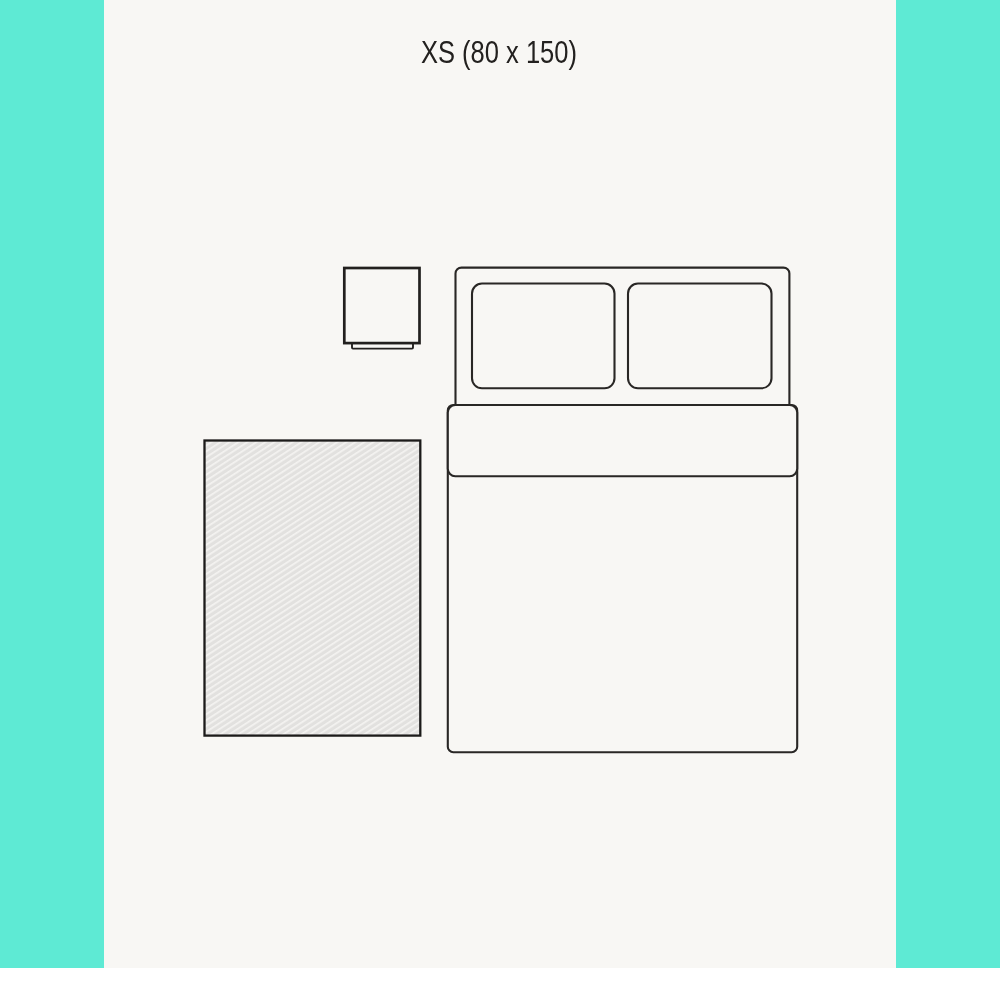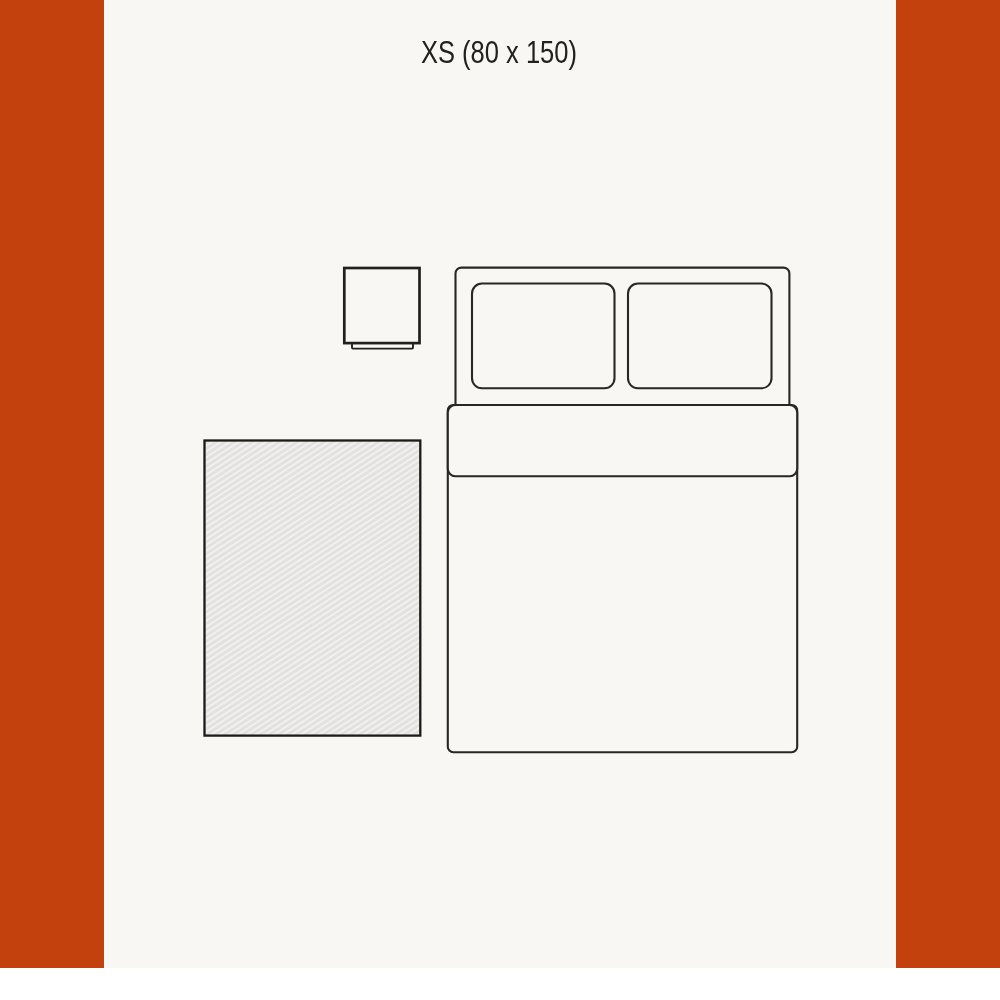--- a/index.html
+++ b/index.html
@@ -1,16 +1,16 @@
 <!DOCTYPE html>
 <html><head>
 <meta charset="utf-8">
 <style>
   html,body{margin:0;padding:0;background:#ffffff;}
-  .stage{position:relative;width:1000px;height:968px;background:#c2410c;overflow:hidden;}
+  .stage{position:relative;width:1000px;height:968px;background:#5eead4;overflow:hidden;}
   svg{display:block;}
 </style>
 </head>
 <body>
 <div class="stage">
 <svg width="1000" height="1000" viewBox="0 0 1000 1000" xmlns="http://www.w3.org/2000/svg">
   <defs>
     <pattern id="hatch" patternUnits="userSpaceOnUse" width="8" height="4.9" patternTransform="rotate(-33 0 0)">
       <rect width="8" height="4.9" fill="#e2e1df"></rect>
       <rect y="0" width="8" height="1.7" fill="#f4f3f1"></rect>

